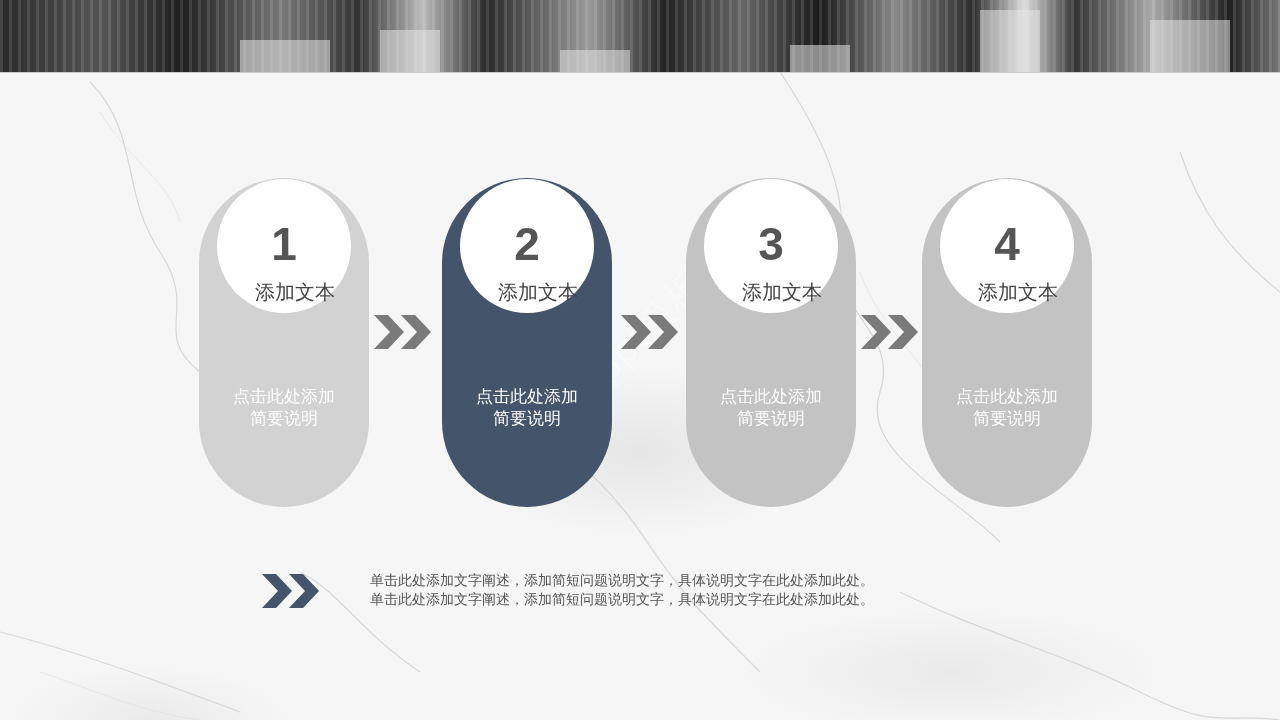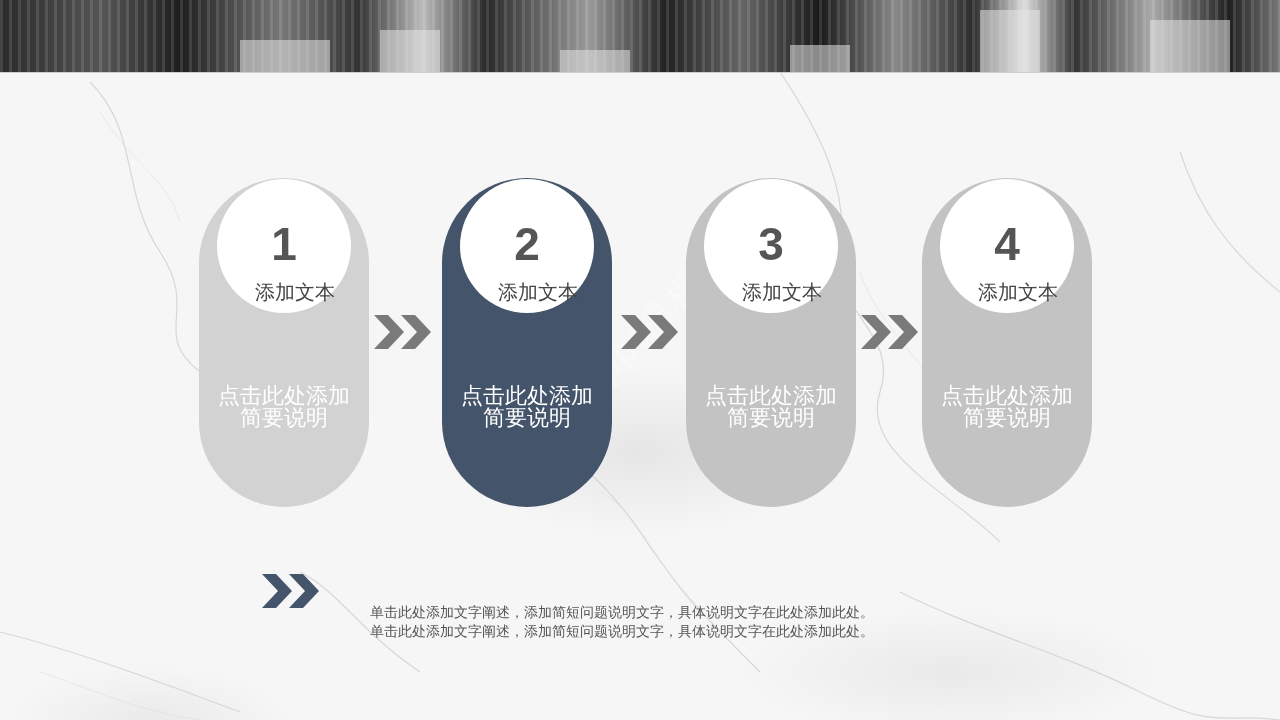--- a/index.html
+++ b/index.html
@@ -21,23 +21,23 @@
   .banner .blk{position:absolute;background:rgba(230,230,230,0.55);}
   .pill{position:absolute;top:178px;width:170px;height:329px;border-radius:85px;}
   .pill.gray{background:#c3c3c3;}
   .pill.first{background:#d2d2d2;}
   .pill.active{background:#44546a;}
   .circle{position:absolute;left:18px;top:0px;width:134px;height:134px;border-radius:50%;
     background:#fff;margin-top:1px;transform:translateY(0);}
   .num{position:absolute;left:0;width:100%;top:42px;text-align:center;
     font-family:"Liberation Sans",sans-serif;font-weight:bold;font-size:46px;line-height:46px;color:#555;}
   .ctitle{position:absolute;left:11px;width:100%;top:101px;text-align:center;font-size:20px;color:#444;line-height:24px;}
-  .desc{position:absolute;left:0;width:100%;top:207px;text-align:center;font-size:22px;color:#fff;line-height:22px;}
+  .desc{position:absolute;left:0;width:100%;top:207px;text-align:center;font-size:17px;color:#fff;line-height:22px;}
   .arrow{position:absolute;}
-  .footer-text{position:absolute;left:370px;top:571px;font-size:14px;color:#555;line-height:19px;margin-top:32px;}
+  .footer-text{position:absolute;left:370px;top:571px;font-size:14px;color:#555;line-height:19px;}
   .watermark{position:absolute;left:580px;top:300px;font-size:38px;color:rgba(255,255,255,0.35);
     transform:rotate(-45deg);font-family:"Liberation Sans",sans-serif;letter-spacing:2px;}
 </style>
 </head>
 <body>
 
 <div class="marble">
   <svg width="1280" height="648" viewBox="0 0 1280 648">
     <g fill="none" stroke="#cfcfcf" stroke-width="1.2" opacity="0.8">
       <path d="M90 10 C140 60 120 120 160 180 S 150 260 200 300"></path>

